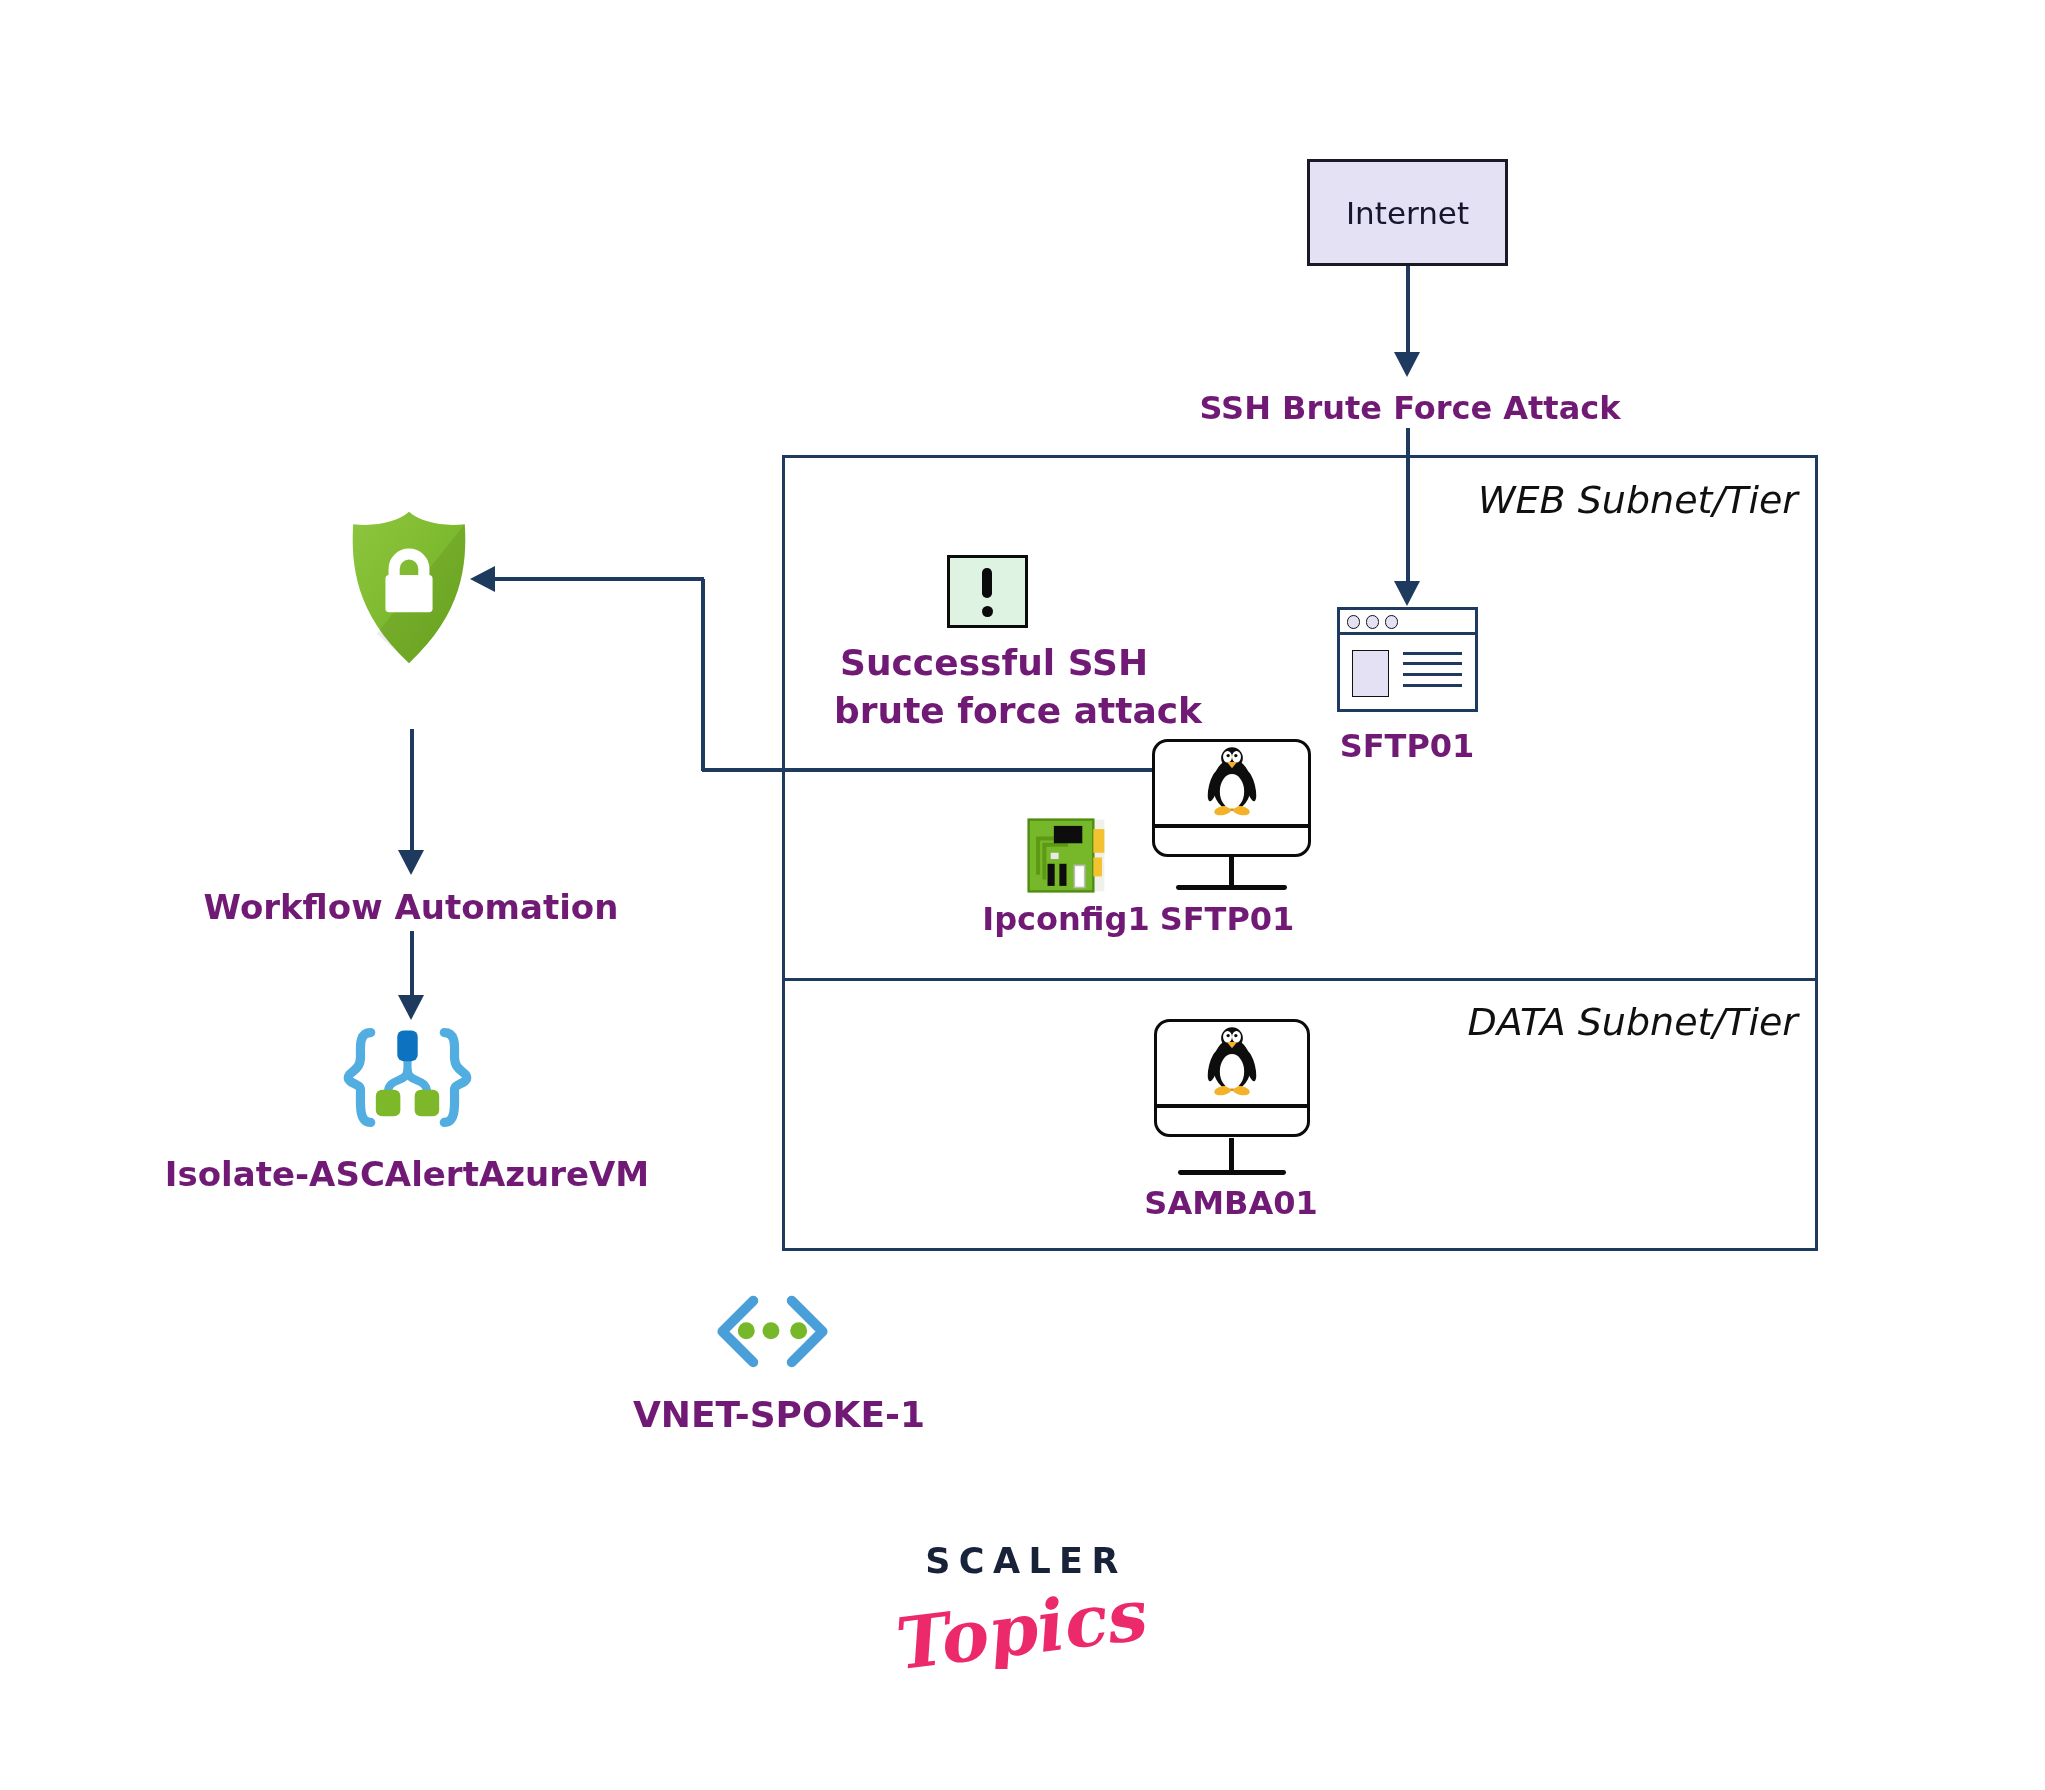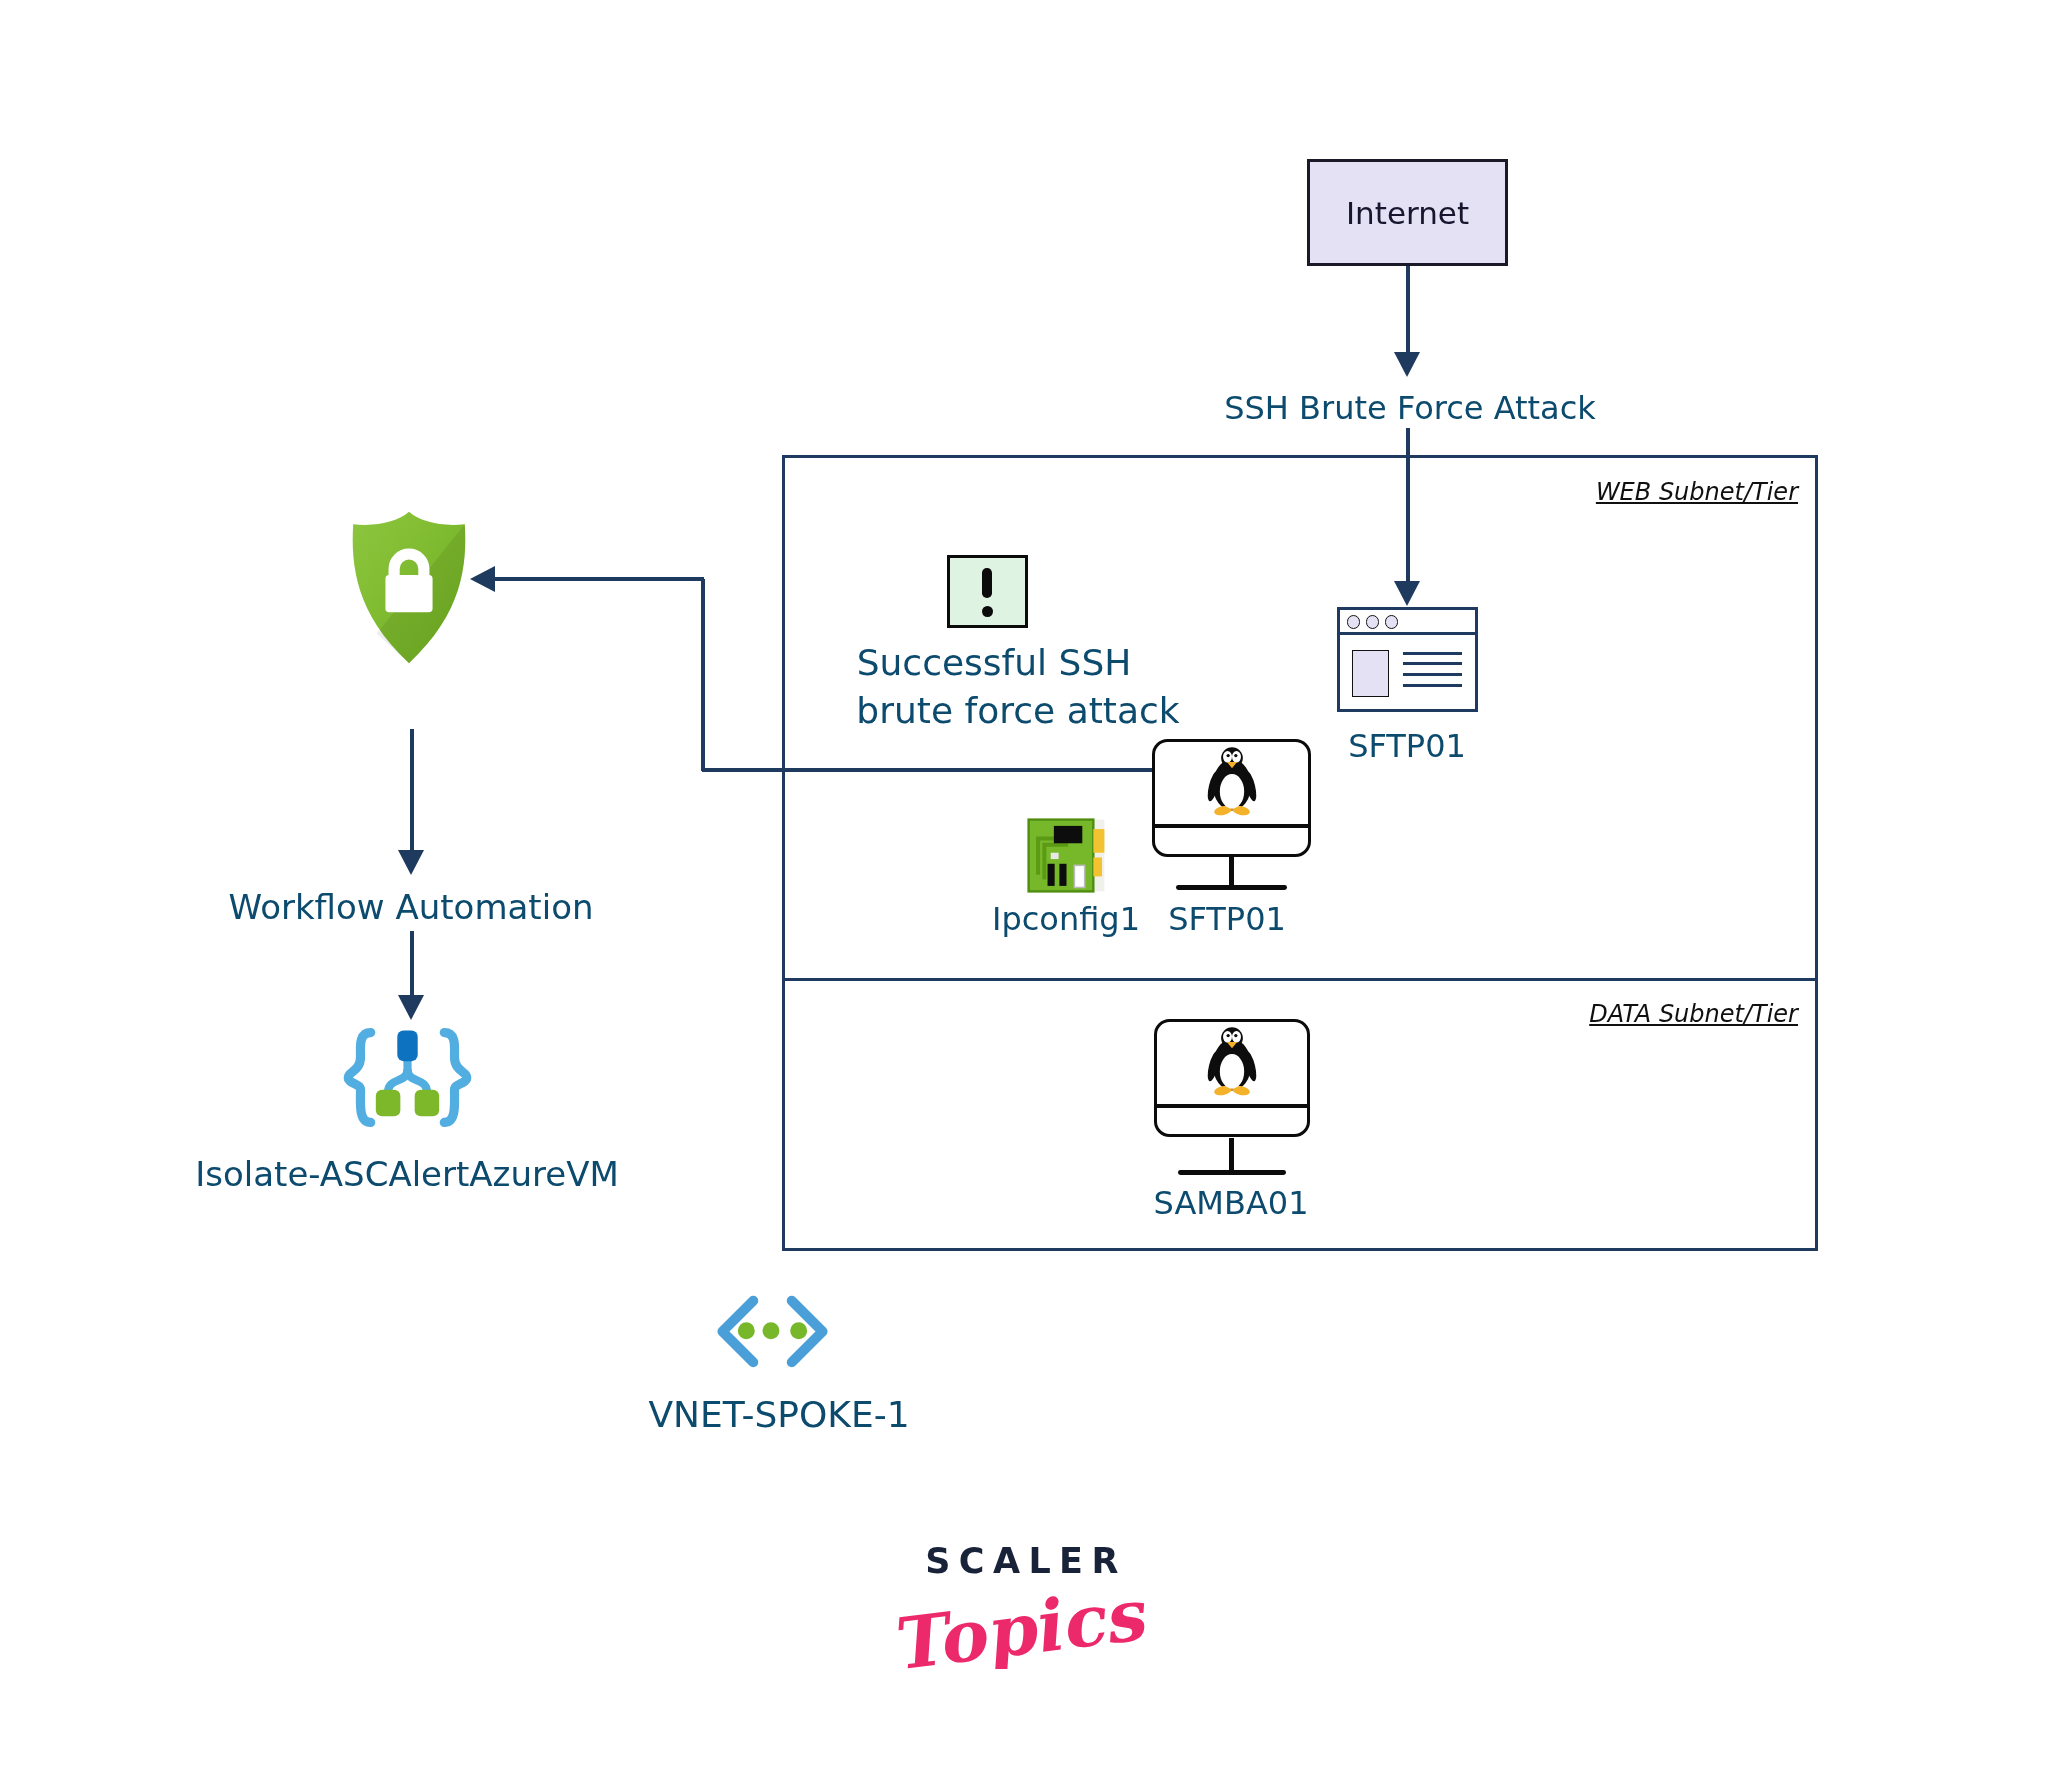--- a/index.html
+++ b/index.html
@@ -10,21 +10,22 @@
     font-family:"DejaVu Sans","Liberation Sans",sans-serif;
     color:#111111;
     overflow:hidden;
   }
   .abs{position:absolute;}
   .lbl{
     position:absolute;
     transform:translateX(-50%);
     white-space:nowrap;
     text-align:center;
-    color:#0c4a6e;
+    color:#701a75;
+    font-weight:bold;
   }
   .navyline{position:absolute;background:#1f3a5f;}
   .arrowhead-down{
     position:absolute;width:0;height:0;
     border-left:13.2px solid transparent;
     border-right:13.2px solid transparent;
     border-top:25px solid #1f3a5f;
   }
   .arrowhead-left{
     position:absolute;width:0;height:0;
@@ -39,21 +40,21 @@
     display:flex;align-items:center;justify-content:center;
     font-size:31px;color:#16162e;box-sizing:border-box;
   }
   
   #zonebox{
     left:782px;top:455px;width:1036px;height:796px;
     border:3px solid #1f3a5f;box-sizing:border-box;
   }
   .zone-label{
     position:absolute;transform:translateX(-100%);
-    font-style:italic;font-size:24px;color:#101010;white-space:nowrap;text-decoration:underline;
+    font-style:italic;font-size:38px;color:#101010;white-space:nowrap;
   }
   
   #alert-icon{
     left:947px;top:555px;width:81px;height:73px;
     background:#dff3e3;border:3px solid #0b0b0b;box-sizing:border-box;
   }
   #alert-icon .bar{position:absolute;left:32px;top:9.6px;width:9.6px;height:30px;background:#0b0b0b;border-radius:4.8px;}
   #alert-icon .dot{position:absolute;left:32px;top:48px;width:10.8px;height:10.8px;background:#0b0b0b;border-radius:50%;}
   
   #browser{

